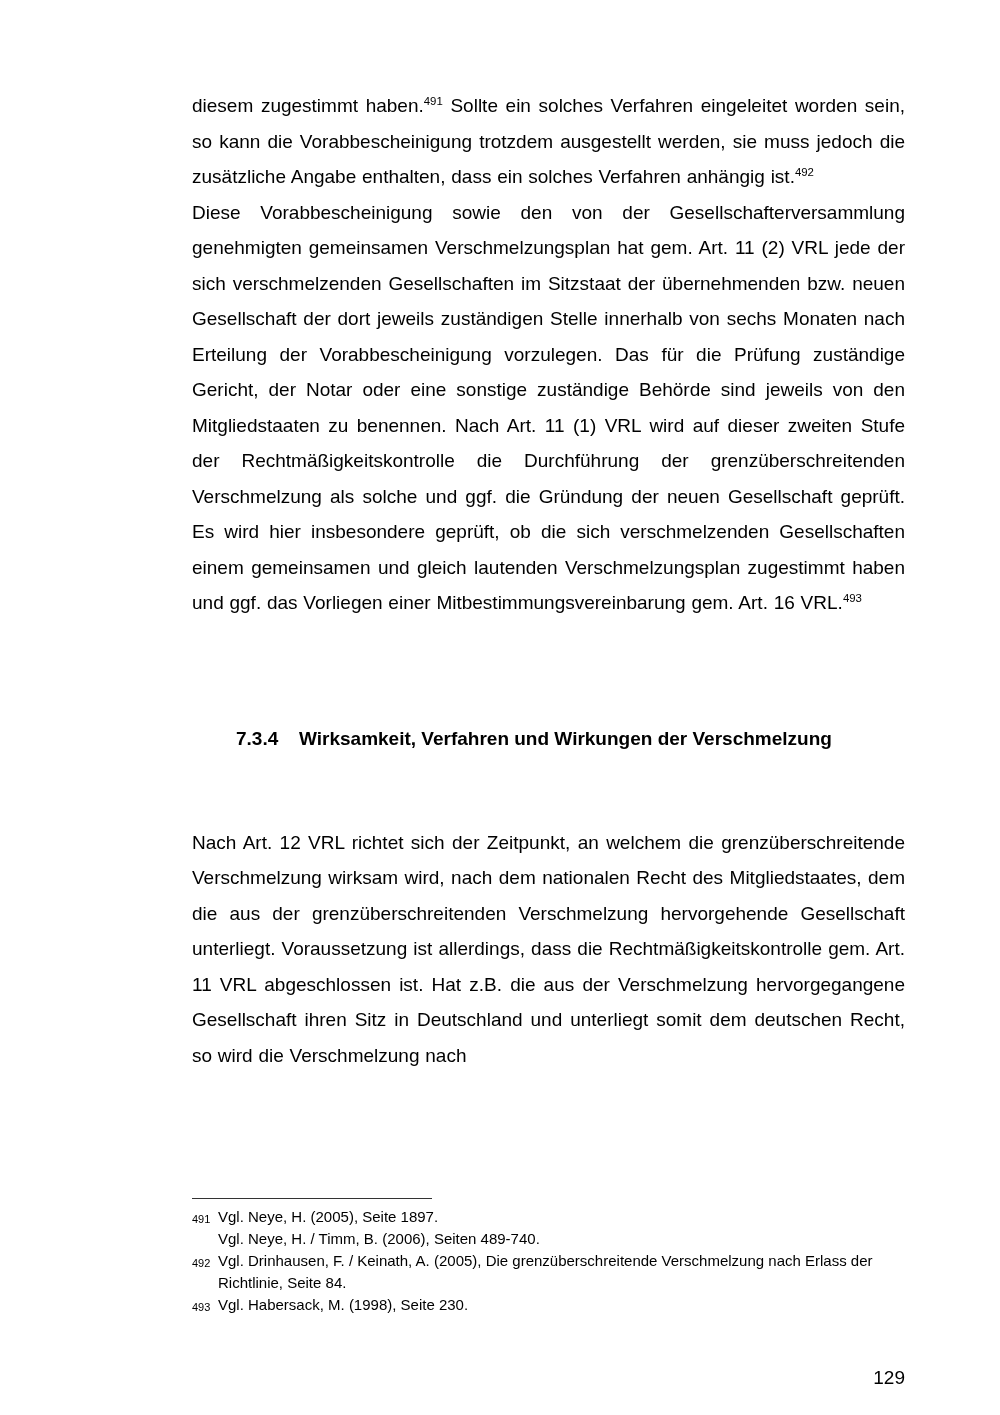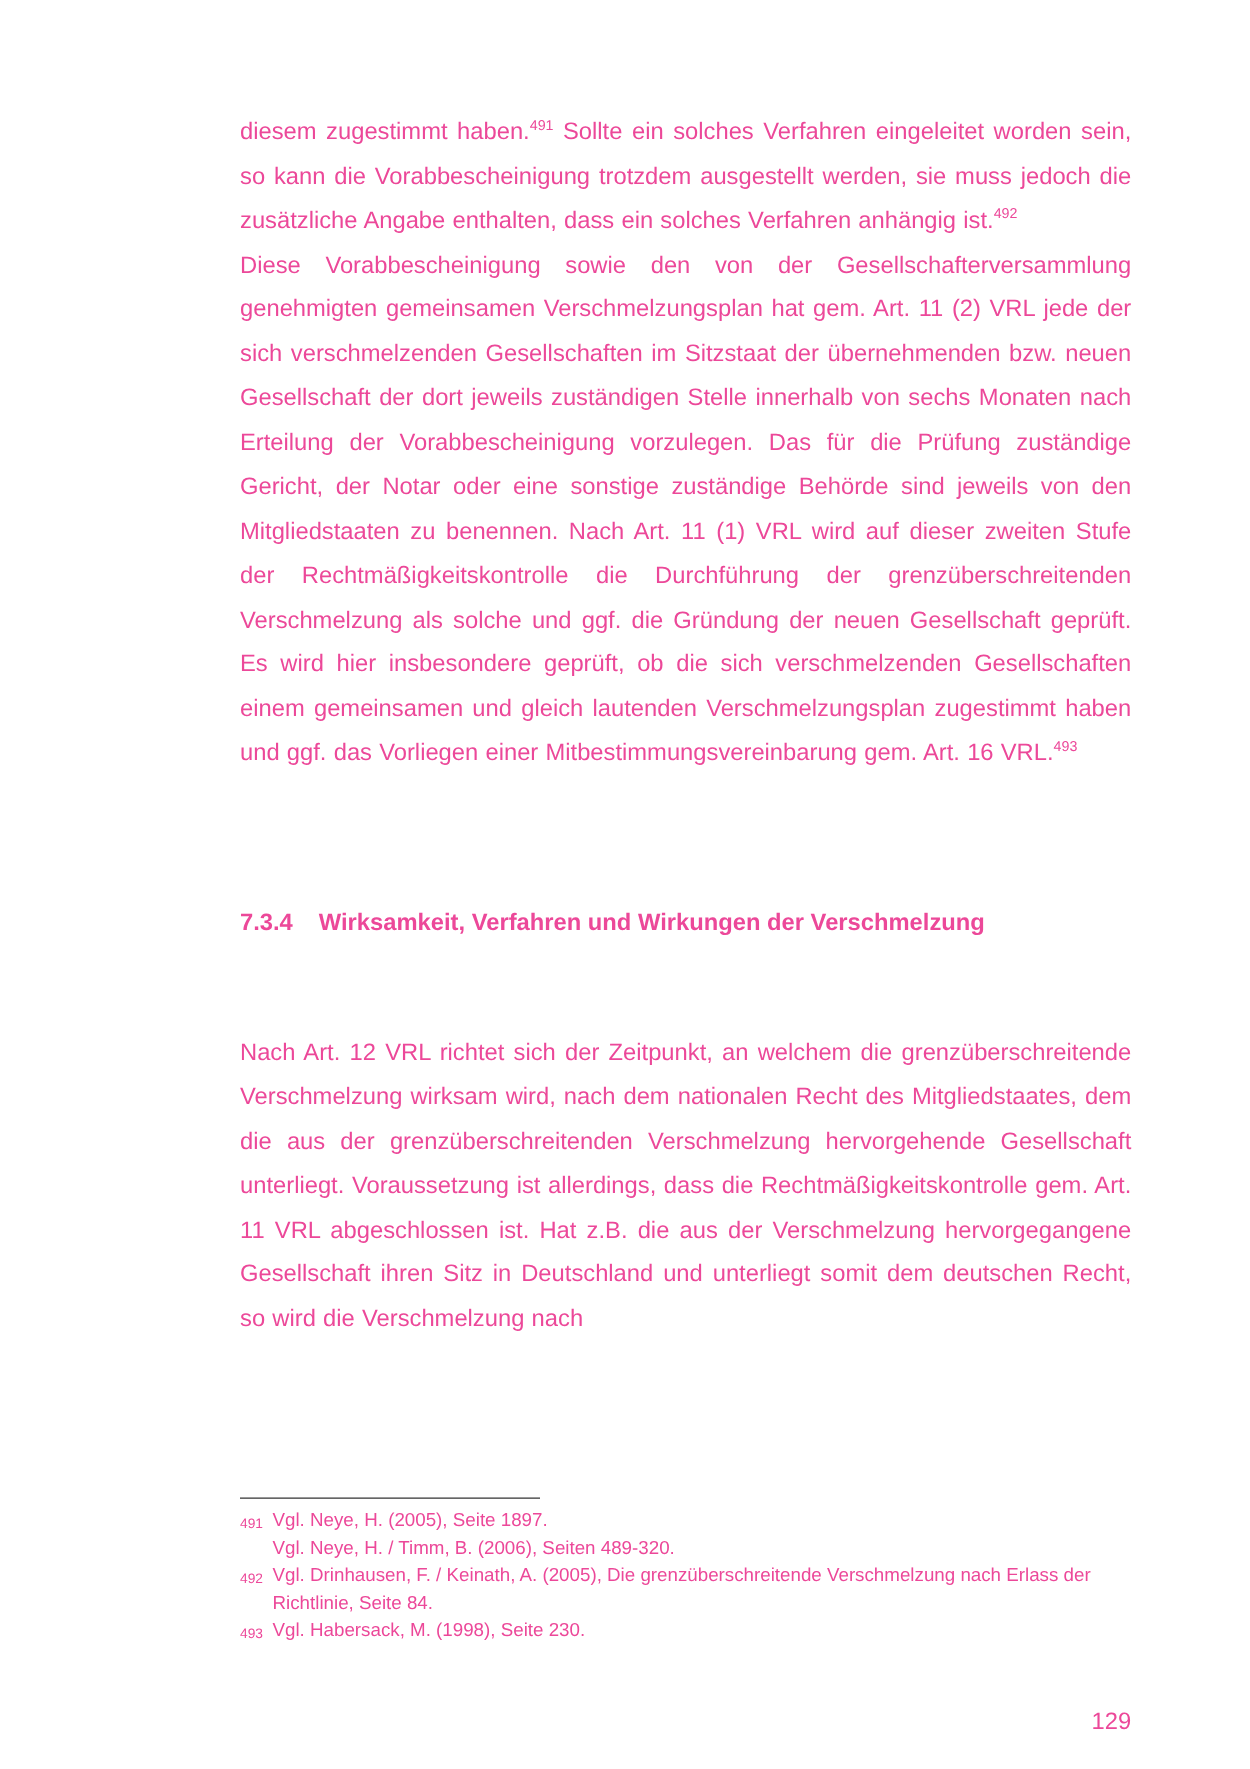--- a/index.html
+++ b/index.html
@@ -3,21 +3,21 @@
 <meta charset="utf-8">
 <style>
   * { margin: 0; padding: 0; box-sizing: border-box; }
   html, body { background: #ffffff; }
   .page {
     position: relative;
     width: 1000px;
     height: 1415px;
     margin: 0 auto;
     background: #ffffff;
-    color: #ec4899;
+    color: #000000;
     font-family: "Liberation Sans", sans-serif;
     overflow: hidden;
   }
   .body-block {
     position: absolute;
     left: 192px;
     top: 88px;
     width: 713px;
   }
   .para {
@@ -31,20 +31,21 @@
     line-height: 0;
     vertical-align: super;
   }
   .para-2 { }
   .section-heading {
     margin-top: 100px;
     display: flex;
     font-size: 19px;
     line-height: 36px;
     font-weight: bold;
+    margin-left: 44px;
   }
   .heading-num { flex: none; width: 63px; }
   .heading-text { flex: 1; }
   .para-3 { margin-top: 68px; }
 
   .footnote-section {
     position: absolute;
     left: 192px;
     top: 1198px;
     width: 713px;
@@ -98,21 +99,21 @@
 
   </div>
 
   <div class="footnote-section">
 
     <div class="footnote-rule"></div>
 
     <div class="footnote">
       <span class="fn-marker">491</span>
       <span class="fn-text">Vgl. Neye, H. (2005), Seite 1897.
-Vgl. Neye, H. / Timm, B. (2006), Seiten 489-320.</span>
+Vgl. Neye, H. / Timm, B. (2006), Seiten 489-740.</span>
     </div>
 
     <div class="footnote">
       <span class="fn-marker">492</span>
       <span class="fn-text">Vgl. Drinhausen, F. / Keinath, A. (2005), Die grenzüberschreitende Verschmelzung nach Erlass der Richtlinie, Seite 84.</span>
     </div>
 
     <div class="footnote">
       <span class="fn-marker">493</span>
       <span class="fn-text">Vgl. Habersack, M. (1998), Seite 230.</span>

